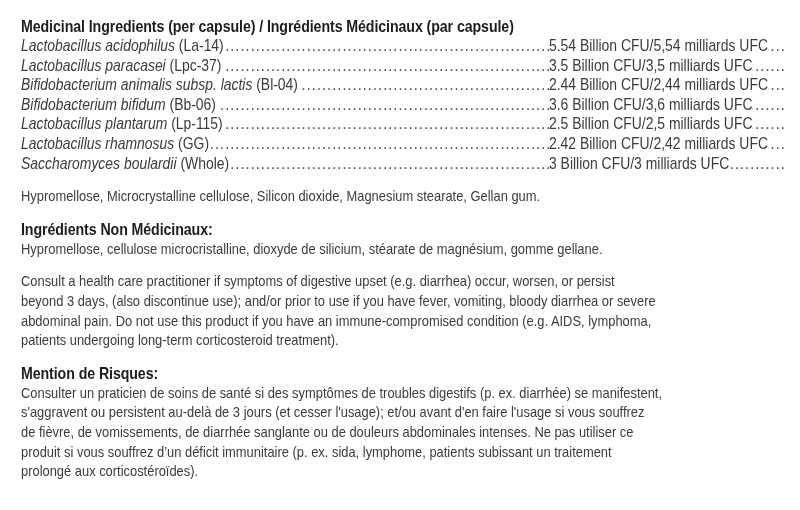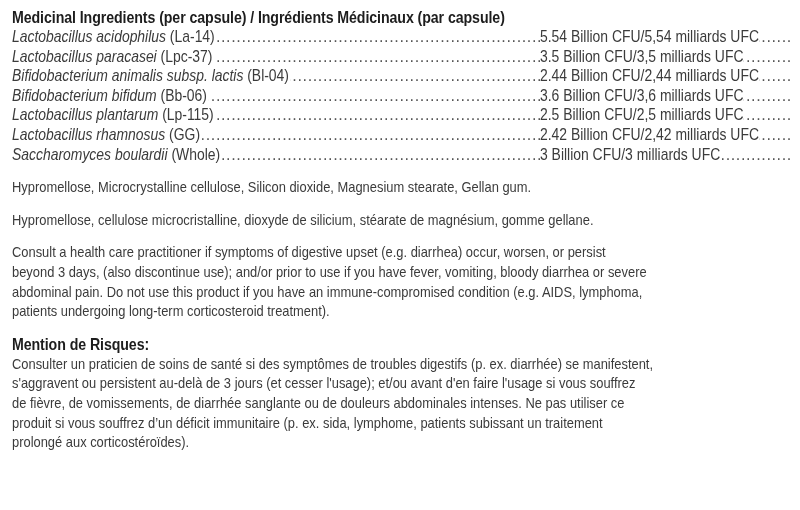--- a/index.html
+++ b/index.html
@@ -13,21 +13,21 @@
     overflow: hidden;
     font-family: "Liberation Sans", sans-serif;
     color: #3b3b3b;
     -webkit-font-smoothing: none;
   }
 
   #label {
     position: relative;
     width: 800px;
     height: 510px;
-    padding: 7px;
+    padding: 16px;
     box-sizing: border-box;
   }
 
   
   .cond {
     transform: scaleX(0.86);
     transform-origin: left center;
     width: 116.3%;
     display: block;
     white-space: nowrap;
@@ -181,20 +181,25 @@
   </div>
 
   <div class="gap-md"></div>
 
   <div class="para">
     <span class="cond-line">Hypromellose, Microcrystalline cellulose, Silicon dioxide, Magnesium stearate, Gellan gum.</span>
   </div>
 
   <div class="gap-md"></div>
 
+  <div class="section">
+    <div class="heading">
+      <span class="cond">Ingrédients Non Médicinaux:</span>
+    </div>
+  </div>
   <div class="para">
     <span class="cond-line">Hypromellose, cellulose microcristalline, dioxyde de silicium, stéarate de magnésium, gomme gellane.</span>
   </div>
 
   <div class="gap-md"></div>
 
   <div class="para">
     <span class="cond-line">Consult a health care practitioner if symptoms of digestive upset (e.g. diarrhea) occur, worsen, or persist</span>
     <span class="cond-line">beyond 3 days, (also discontinue use); and/or prior to use if you have fever, vomiting, bloody diarrhea or severe</span>
     <span class="cond-line">abdominal pain. Do not use this product if you have an immune-compromised condition (e.g. AIDS, lymphoma,</span>

